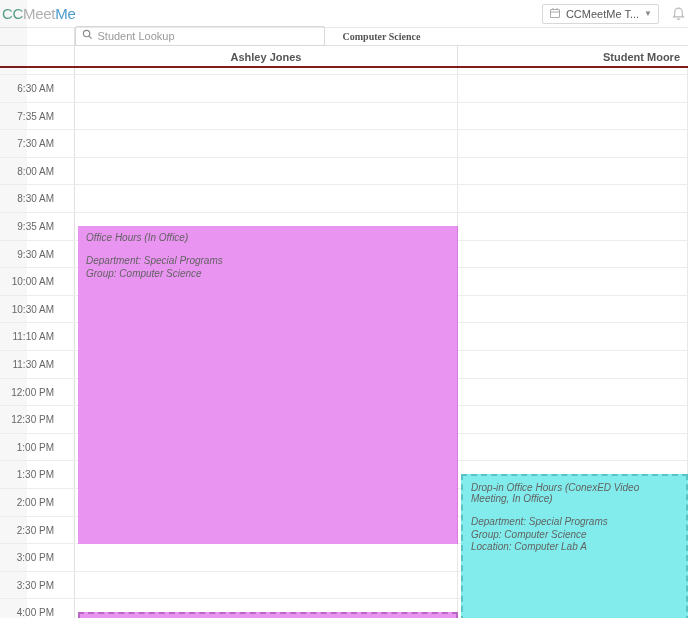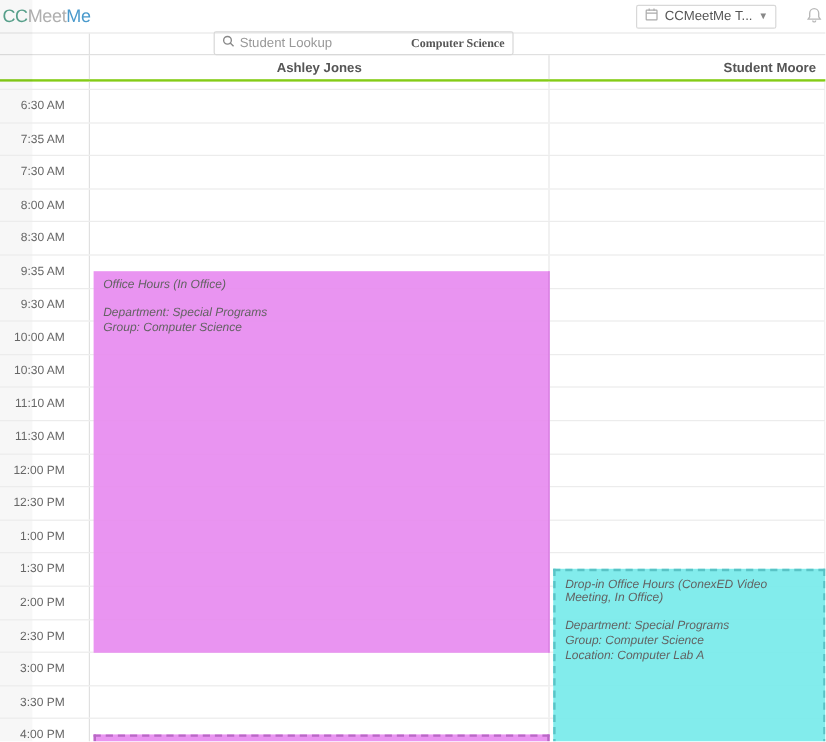--- a/index.html
+++ b/index.html
@@ -29,21 +29,21 @@
       letter-spacing: -0.3px;
     }
     .logo-cc { color: #5aa58f; }
     .logo-meet { color: #b0b0b0; }
     .logo-me { color: #4a9acc; }
     .topbar-center {
       display: flex;
       align-items: center;
       gap: 8px;
       flex: 1;
-      justify-content: center;
+      justify-content: flex-start;
       margin-top: 44px;
     }
     .search-box {
       display: flex;
       align-items: center;
       border: 1px solid #d8d8d8;
       border-radius: 2px;
       height: 20px;
       padding: 0 6px;
       width: 250px;
@@ -58,21 +58,21 @@
       outline: none;
       font-size: 11px;
       color: #666;
       width: 100%;
       background: transparent;
     }
     .search-box input::placeholder { color: #999; }
     .topbar-right {
       display: flex;
       align-items: center;
-      gap: 24px;
+      gap: 12px;
     }
     .dropdown {
       display: flex;
       align-items: center;
       border: 1px solid #d8d8d8;
       border-radius: 2px;
       height: 20px;
       padding: 0 6px;
       gap: 5px;
       cursor: pointer;
@@ -110,21 +110,21 @@
       font-size: 10px;
       font-weight: 700;
       color: #555;
       line-height: 18px;
       font-family: Liberation Serif, serif;
     }
 
     .person-row {
       height: 22px;
       display: flex;
-      border-bottom: 2px solid #84cc16;
+      border-bottom: 2px solid #7f1d1d;
       justify-content: space-between;
     }
     .person-row .time-gutter {
       width: 75px;
       border-right: 1px solid #e0e0e0;
       height: 100%;
     }
     .person-cell {
       text-align: center;
       font-size: 11px;

